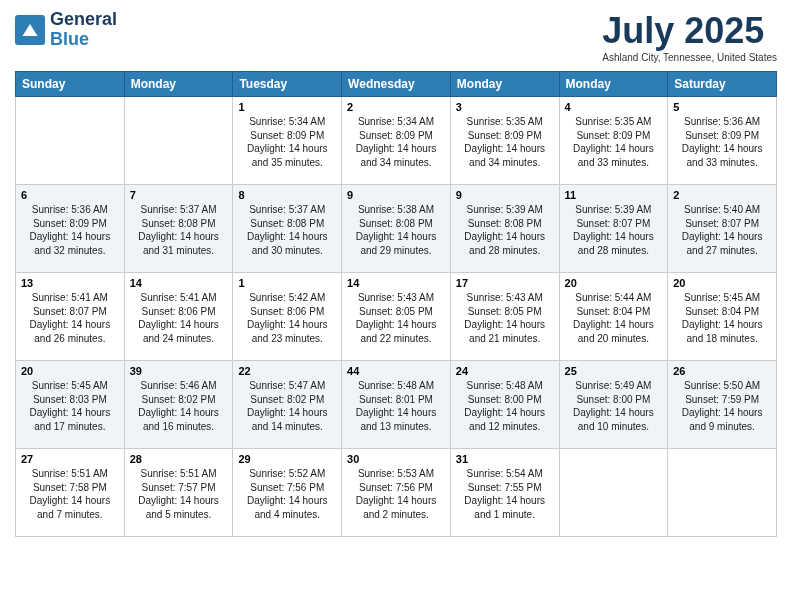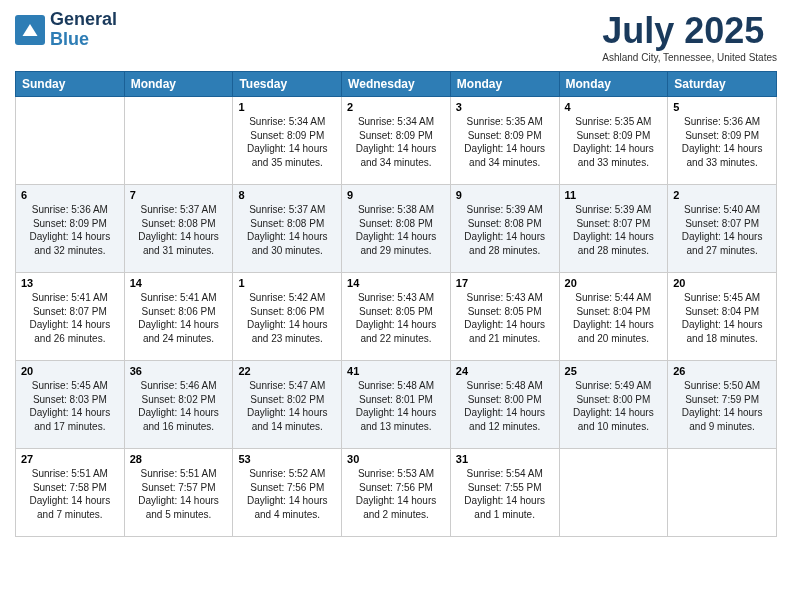--- a/index.html
+++ b/index.html
@@ -209,29 +209,29 @@
           <div class="day-num">20</div>
           <div class="day-info">Sunrise: 5:45 AM<br>Sunset: 8:04 PM<br>Daylight: 14 hours and 18 minutes.</div>
         </td>
       </tr>
       <tr>
         <td>
           <div class="day-num">20</div>
           <div class="day-info">Sunrise: 5:45 AM<br>Sunset: 8:03 PM<br>Daylight: 14 hours and 17 minutes.</div>
         </td>
         <td>
-          <div class="day-num">36</div>
+          <div class="day-num">39</div>
           <div class="day-info">Sunrise: 5:46 AM<br>Sunset: 8:02 PM<br>Daylight: 14 hours and 16 minutes.</div>
         </td>
         <td>
           <div class="day-num">22</div>
           <div class="day-info">Sunrise: 5:47 AM<br>Sunset: 8:02 PM<br>Daylight: 14 hours and 14 minutes.</div>
         </td>
         <td>
-          <div class="day-num">41</div>
+          <div class="day-num">44</div>
           <div class="day-info">Sunrise: 5:48 AM<br>Sunset: 8:01 PM<br>Daylight: 14 hours and 13 minutes.</div>
         </td>
         <td>
           <div class="day-num">24</div>
           <div class="day-info">Sunrise: 5:48 AM<br>Sunset: 8:00 PM<br>Daylight: 14 hours and 12 minutes.</div>
         </td>
         <td>
           <div class="day-num">25</div>
           <div class="day-info">Sunrise: 5:49 AM<br>Sunset: 8:00 PM<br>Daylight: 14 hours and 10 minutes.</div>
         </td>
@@ -243,21 +243,21 @@
       <tr>
         <td>
           <div class="day-num">27</div>
           <div class="day-info">Sunrise: 5:51 AM<br>Sunset: 7:58 PM<br>Daylight: 14 hours and 7 minutes.</div>
         </td>
         <td>
           <div class="day-num">28</div>
           <div class="day-info">Sunrise: 5:51 AM<br>Sunset: 7:57 PM<br>Daylight: 14 hours and 5 minutes.</div>
         </td>
         <td>
-          <div class="day-num">53</div>
+          <div class="day-num">29</div>
           <div class="day-info">Sunrise: 5:52 AM<br>Sunset: 7:56 PM<br>Daylight: 14 hours and 4 minutes.</div>
         </td>
         <td>
           <div class="day-num">30</div>
           <div class="day-info">Sunrise: 5:53 AM<br>Sunset: 7:56 PM<br>Daylight: 14 hours and 2 minutes.</div>
         </td>
         <td>
           <div class="day-num">31</div>
           <div class="day-info">Sunrise: 5:54 AM<br>Sunset: 7:55 PM<br>Daylight: 14 hours and 1 minute.</div>
         </td>

